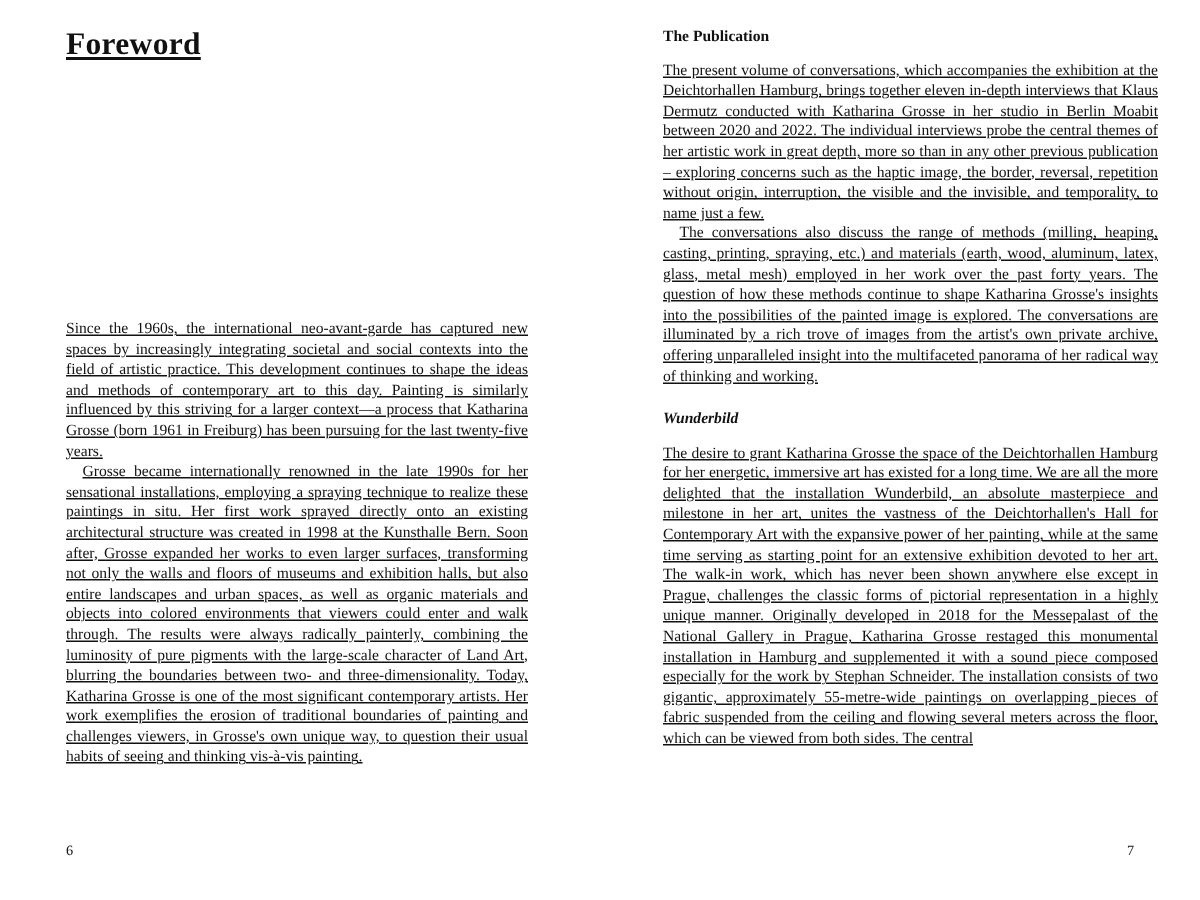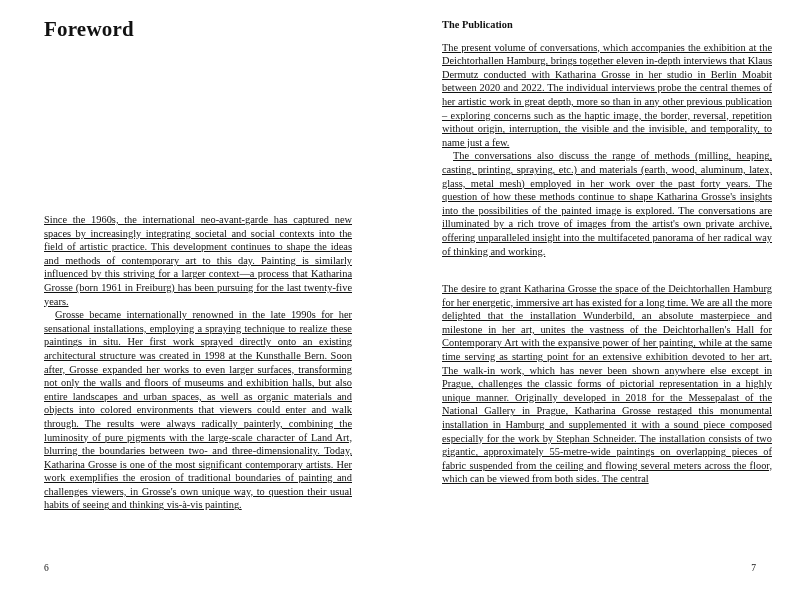--- a/index.html
+++ b/index.html
@@ -38,20 +38,21 @@
     position: absolute;
     top: 18px;
     left: 44px;
     right: 42px;
   }
   .chapter-title {
     font-size: 21px;
     font-weight: 700;
     letter-spacing: 0.2px;
     line-height: 1.1;
+    text-decoration: underline;
   }
   .left-body {
     position: absolute;
     top: 213px;
     left: 44px;
     right: 48px;
   }
   .right-body {
     position: absolute;
     top: 18px;
@@ -119,20 +120,21 @@
   <div class="page page-right">
     <div class="right-body">
 
       <div class="sec-head">The Publication</div>
       <div class="gap-after-head"></div>
       <p>The present volume of conversations, which accompanies the exhibition at the Deichtorhallen Hamburg, brings together eleven in-depth interviews that Klaus Dermutz conducted with Katharina Grosse in her studio in Berlin Moabit between 2020 and 2022. The individual interviews probe the central themes of her artistic work in great depth, more so than in any other previous publication – exploring concerns such as the haptic image, the border, reversal, repetition without origin, interruption, the visible and the invisible, and temporality, to name just a few.</p>
       <p>The conversations also discuss the range of methods (milling, heaping, casting, printing, spraying, etc.) and materials (earth, wood, aluminum, latex, glass, metal mesh) employed in her work over the past forty years. The question of how these methods continue to shape Katharina Grosse's insights into the possibilities of the painted image is explored. The conversations are illuminated by a rich trove of images from the artist's own private archive, offering unparalleled insight into the multifaceted panorama of her radical way of thinking and working.</p>
 
       <div class="gap-block"></div>
 
+      <div class="sec-head-italic">Wunderbild</div>
       <div class="gap-after-head"></div>
       <p>The desire to grant Katharina Grosse the space of the Deichtorhallen Hamburg for her energetic, immersive art has existed for a long time. We are all the more delighted that the installation Wunderbild, an absolute masterpiece and milestone in her art, unites the vastness of the Deichtorhallen's Hall for Contemporary Art with the expansive power of her painting, while at the same time serving as starting point for an extensive exhibition devoted to her art. The walk-in work, which has never been shown anywhere else except in Prague, challenges the classic forms of pictorial representation in a highly unique manner. Originally developed in 2018 for the Messepalast of the National Gallery in Prague, Katharina Grosse restaged this monumental installation in Hamburg and supplemented it with a sound piece composed especially for the work by Stephan Schneider. The installation consists of two gigantic, approximately 55-metre-wide paintings on overlapping pieces of fabric suspended from the ceiling and flowing several meters across the floor, which can be viewed from both sides. The central</p>
     </div>
 
     <div class="folio folio-right">7</div>
   </div>
 
 </div>
 
 </body></html>

